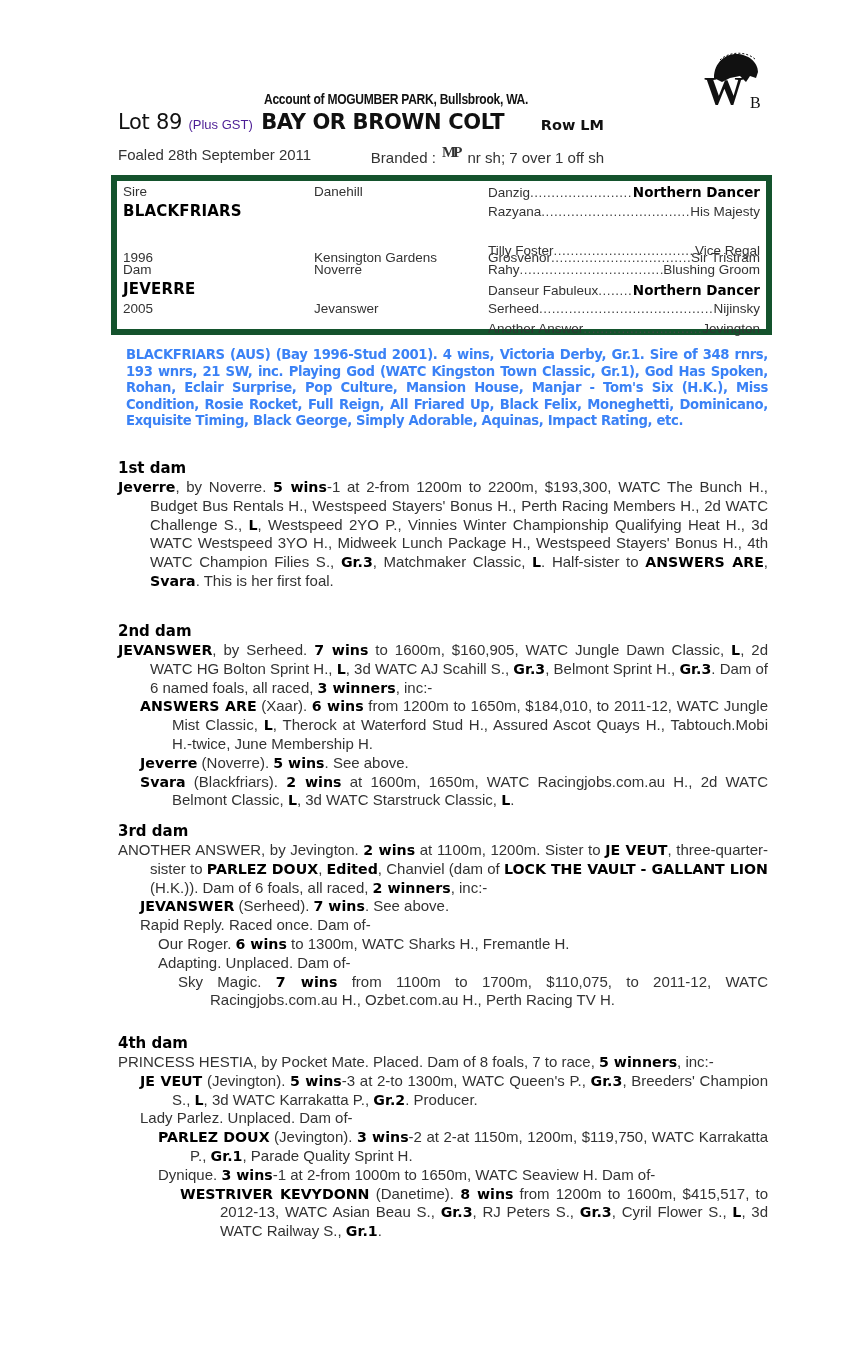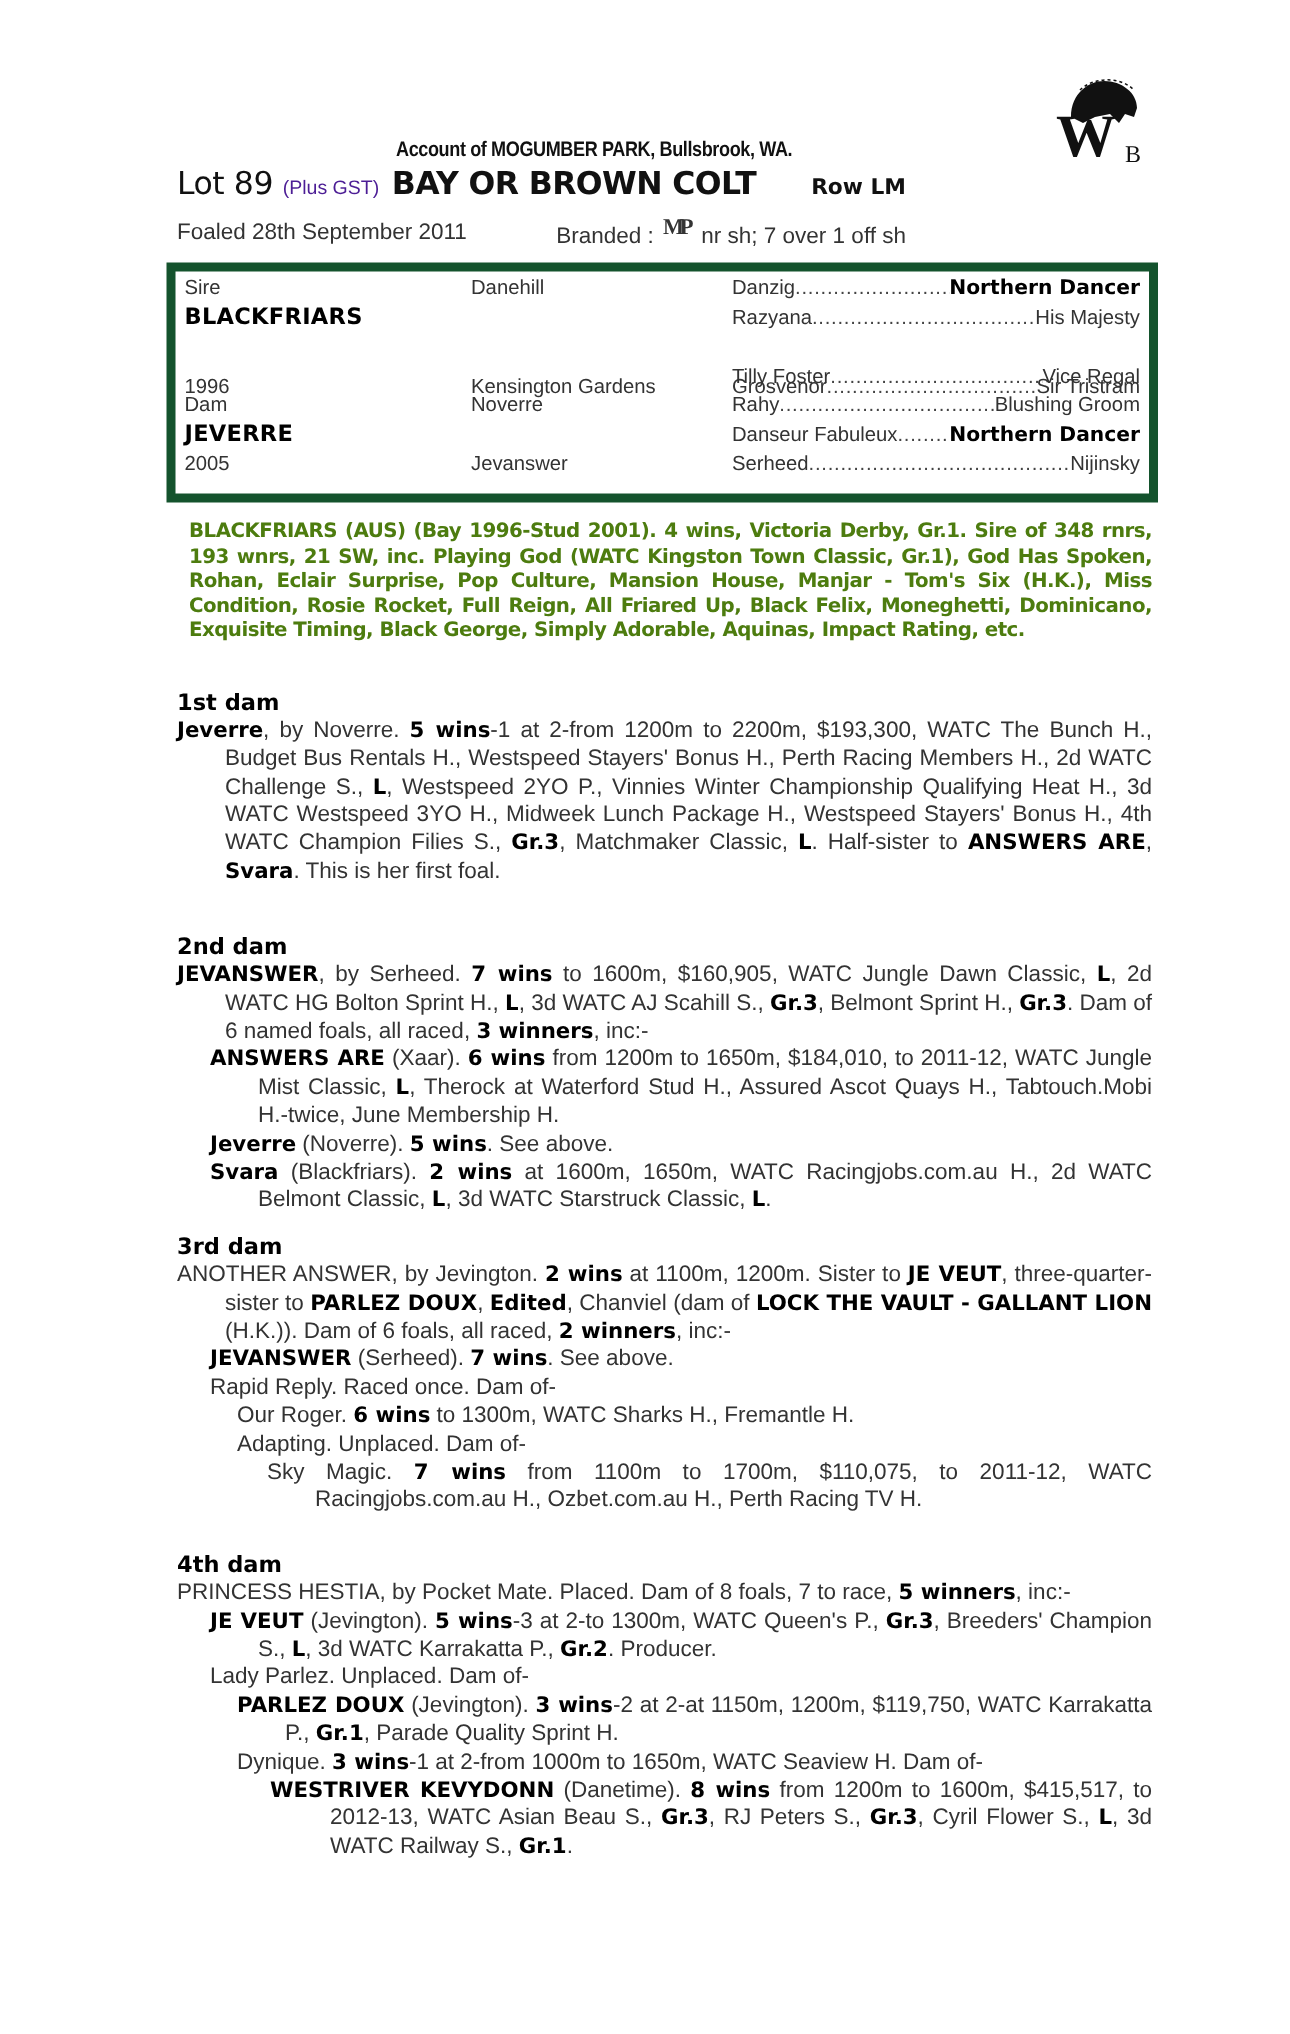--- a/index.html
+++ b/index.html
@@ -53,21 +53,21 @@
       display: flex; align-items: baseline; white-space: nowrap; overflow: hidden;
     }
     .c3 .dots { flex: 1; overflow: hidden; color: #444; letter-spacing: 0.5px; }
     .c3 .dots::before { content: "................................................................................................................................"; }
     .c3 .anc.bold { font-family: "DejaVu Sans", sans-serif; font-weight: bold; font-size: 13.5px; color: #000; }
 
     
     .sire-para {
       position: absolute; left: 126px; top: 347px; width: 642px;
       font-family: "DejaVu Sans", sans-serif; font-weight: bold; font-size: 13.2px;
-      line-height: 16.5px; text-align: justify; color: #4d7c0f; letter-spacing: -0.35px;
+      line-height: 16.5px; text-align: justify; color: #3b82f6; letter-spacing: -0.35px;
     }
 
     
     .section { position: absolute; left: 118px; width: 650px; font-size: 15px; color: #333; line-height: 18.8px; }
     .sec-title { font-family: "DejaVu Sans", sans-serif; font-weight: bold; font-size: 15px; color: #000; line-height: 19px; }
     .p { text-align: justify; text-align-last: left; }
     .b { font-family: "DejaVu Sans", sans-serif; font-weight: bold; color: #000; font-size: 14.2px; }
     .l0 { padding-left: 32px; text-indent: -32px; }
     .l1 { padding-left: 54px; text-indent: -32px; }
     .l2 { padding-left: 72px; text-indent: -32px; }
@@ -162,20 +162,29 @@
       </div>
       <div class="ped-row" style="top: 118px;">
         <span class="c1">2005</span>
         <span class="c2">Jevanswer</span>
         <span class="c3">
           <span>Serheed</span>
           <span class="dots"></span>
           <span class="anc">Nijinsky</span>
         </span>
       </div>
+      <div class="ped-row" style="top: 137.5px;">
+        <span class="c1"></span>
+        <span class="c2"></span>
+        <span class="c3">
+          <span>Another Answer</span>
+          <span class="dots"></span>
+          <span class="anc">Jevington</span>
+        </span>
+      </div>
     </div>
 
   <div class="sire-para">BLACKFRIARS (AUS) (Bay 1996-Stud 2001). 4 wins, Victoria Derby, Gr.1. Sire of 348 rnrs, 193 wnrs, 21 SW, inc. Playing God (WATC Kingston Town Classic, Gr.1), God Has Spoken, Rohan, Eclair Surprise, Pop Culture, Mansion House, Manjar - Tom's Six (H.K.), Miss Condition, Rosie Rocket, Full Reign, All Friared Up, Black Felix, Moneghetti, Dominicano, Exquisite Timing, Black George, Simply Adorable, Aquinas, Impact Rating, etc.</div>
 
   <div class="section" style="top:459px;">
       <div class="sec-title">1st dam</div>
       <div class="p l0"><span class="b">Jeverre</span><span>, by Noverre. </span><span class="b">5 wins</span><span>-1 at 2-from 1200m to 2200m, $193,300, WATC The Bunch H., Budget Bus Rentals H., Westspeed Stayers' Bonus H., Perth Racing Members H., 2d WATC Challenge S., </span><span class="b">L</span><span>, Westspeed 2YO P., Vinnies Winter Championship Qualifying Heat H., 3d WATC Westspeed 3YO H., Midweek Lunch Package H., Westspeed Stayers' Bonus H., 4th WATC Champion Filies S., </span><span class="b">Gr.3</span><span>, Matchmaker Classic, </span><span class="b">L</span><span>. Half-sister to </span><span class="b">ANSWERS ARE</span><span>, </span><span class="b">Svara</span><span>. This is her first foal.</span></div>
     </div>
   <div class="section" style="top:622px;">
       <div class="sec-title">2nd dam</div>

